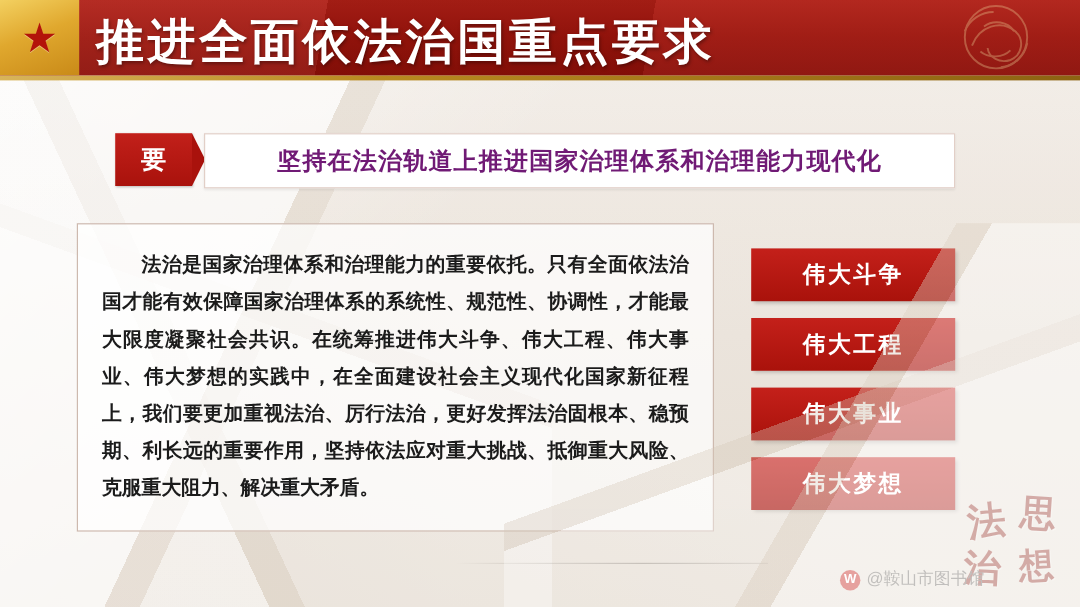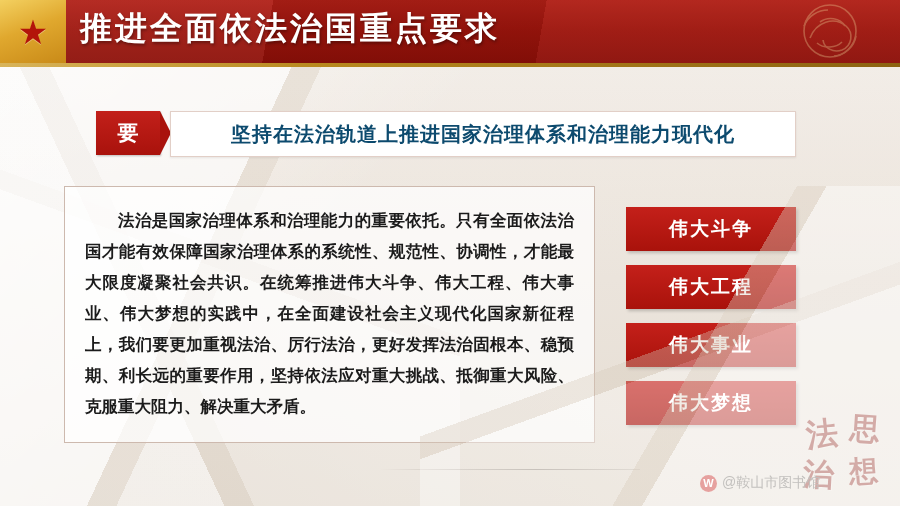--- a/index.html
+++ b/index.html
@@ -52,21 +52,21 @@
     display:flex;align-items:center;justify-content:center;
   }
   .star-glyph{
     color:#b3140a;font-size:34px;line-height:34px;
     text-shadow:0 1px 0 rgba(255,255,255,.35);
   }
   .header-title{
     position:absolute;left:80px;top:7px;
     color:#ffffff;
     font-family:"DejaVu Serif","Liberation Serif",serif;
-    font-weight:bold;font-size:32px;letter-spacing:3px;
+    font-weight:bold;font-size:40px;letter-spacing:3px;
     text-shadow:1px 2px 3px rgba(0,0,0,.35);
   }
   .header-ornament{
     position:absolute;right:10px;top:-4px;width:120px;height:70px;
     opacity:.33;
   }
   .header-underline{
     position:absolute;left:0;top:63px;width:900px;height:4px;
     background:linear-gradient(90deg,#d8b45a 0%,#b8891f 35%,#8c6312 100%);
   }
@@ -85,21 +85,21 @@
   }
   .keybar .tag::after{
     content:"";position:absolute;right:-11px;top:0;
     border-top:22px solid transparent;border-bottom:22px solid transparent;
     border-left:11px solid #a9120c;
   }
   .keybar .kb-text{
     position:absolute;left:74px;top:0;right:0;height:44px;
     background:#ffffff;border:1px solid #e2cfc7;
     display:flex;align-items:center;justify-content:center;
-    color:#0c4a6e;font-size:20px;font-weight:bold;letter-spacing:1px;
+    color:#701a75;font-size:20px;font-weight:bold;letter-spacing:1px;
     font-family:"DejaVu Serif","Liberation Serif",serif;
     box-shadow:0 1px 2px rgba(0,0,0,.08);
   }
 
   
   .textpanel{
     position:absolute;left:64px;top:186px;width:531px;height:257px;
     background:rgba(255,255,255,.72);
     border:1px solid #cdb9ae;
     box-sizing:border-box;

